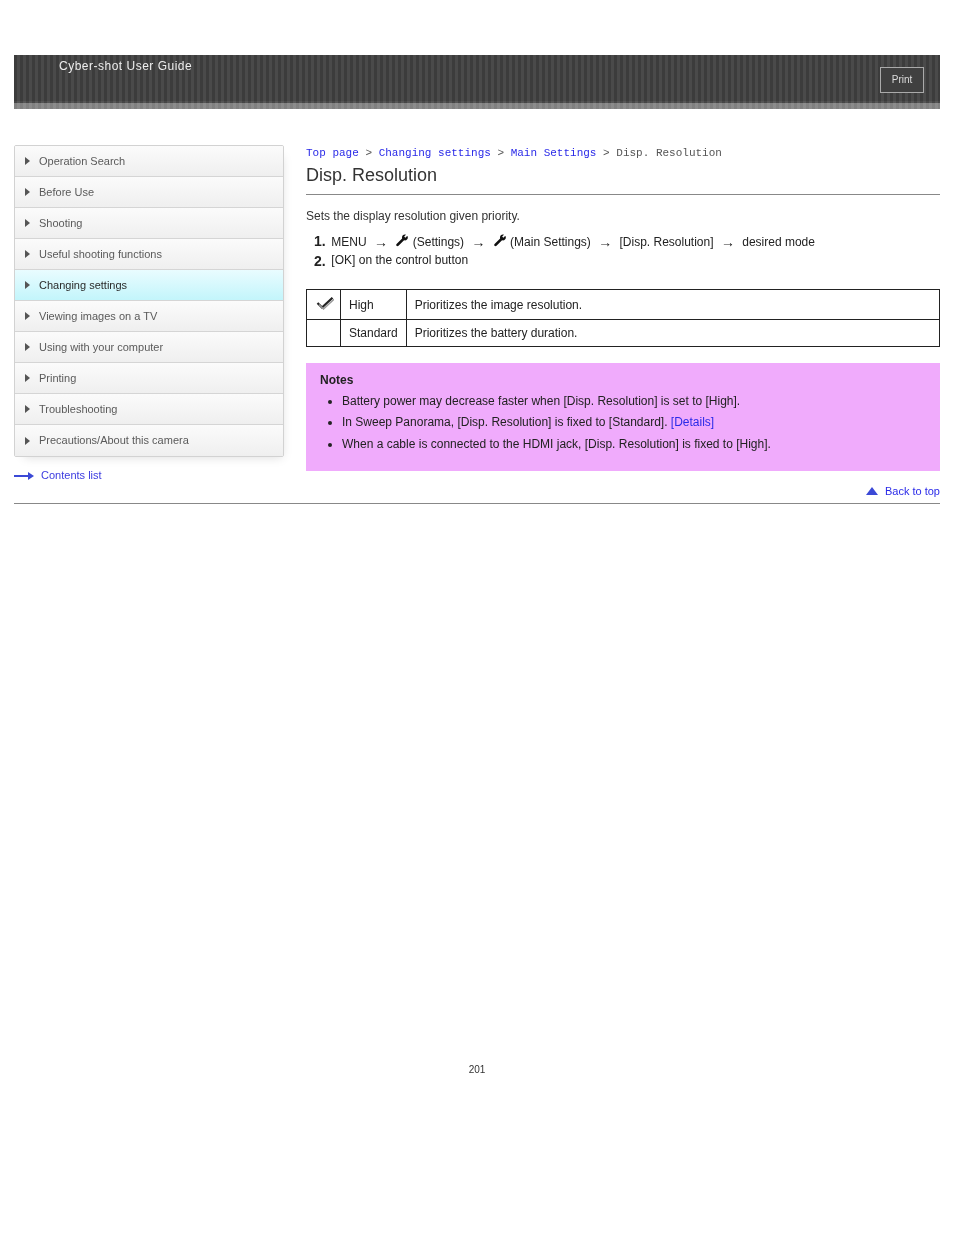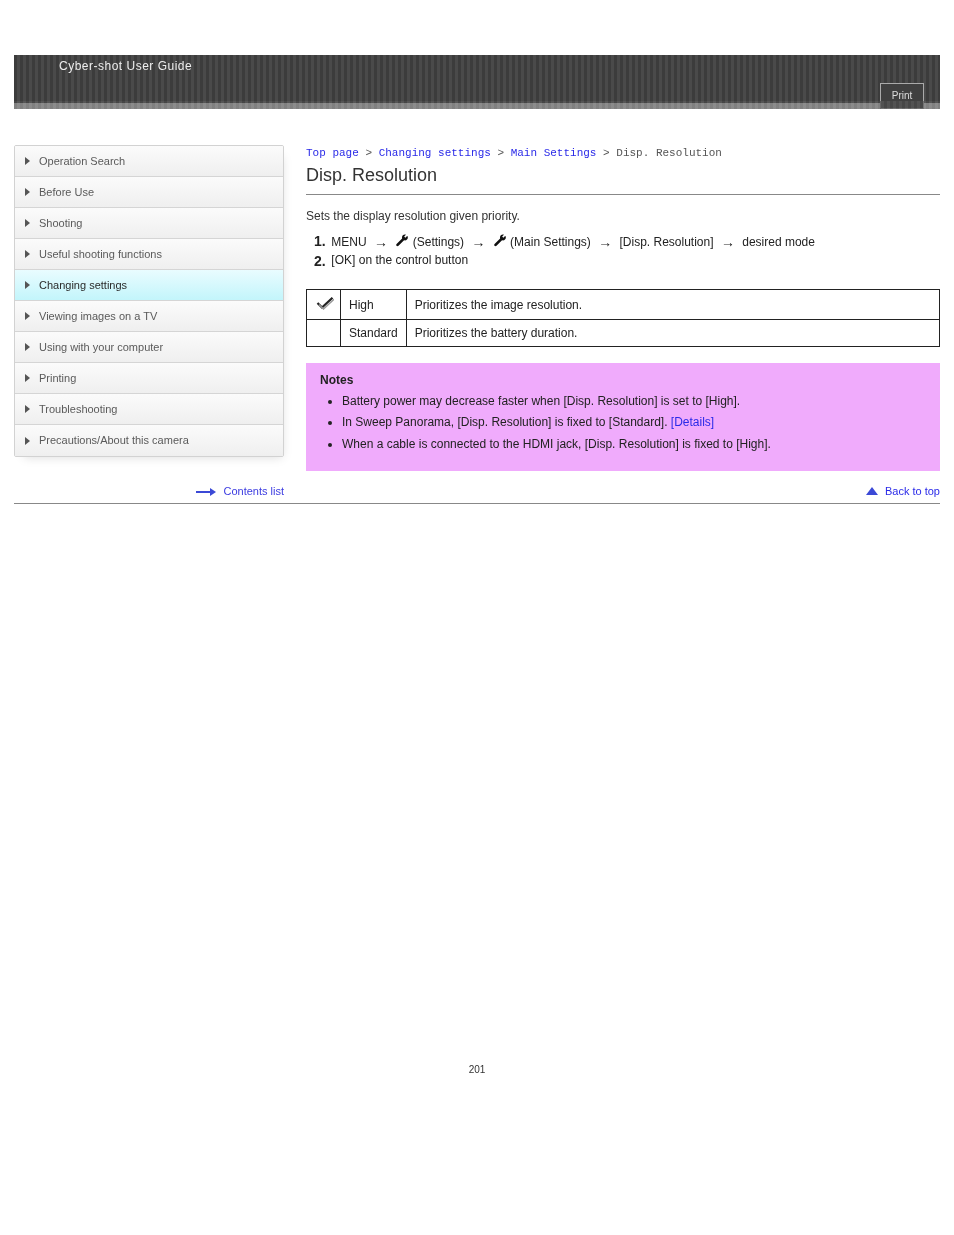--- a/index.html
+++ b/index.html
@@ -23,21 +23,21 @@
   .banner-title {
     position: absolute;
     left: 2px; top: 4px;
     color: #eee;
     font-size: 12px;
     letter-spacing: .5px;
     padding-left: 43px;
   }
   .banner-print {
     position: absolute;
-    right: 16px; top: 28px;
+    right: 16px; top: 12px;
     width: 44px; height: 26px;
     border: 1px solid #aaa;
     background: #404040;
     color: #ddd;
     font-size: 10px;
     text-align: center;
     line-height: 24px;
   }
 
   .content-wrap {
@@ -78,22 +78,21 @@
     position: absolute;
     left: 10px; top: 50%;
     width: 0; height: 0;
     border-top: 4px solid transparent;
     border-bottom: 4px solid transparent;
     border-left: 5px solid #555;
     transform: translateY(-50%);
   }
   .side-link {
     display: block;
-    text-align: right;
-    margin-top: 28px;
+    margin-top: 12px;
     font-size: 11px;
     color: #3b3be0;
     cursor: pointer;
   }
   .side-link .arrow {
     display: inline-block;
     width: 20px; height: 8px;
     position: relative;
     margin-right: 4px;
     vertical-align: middle;

